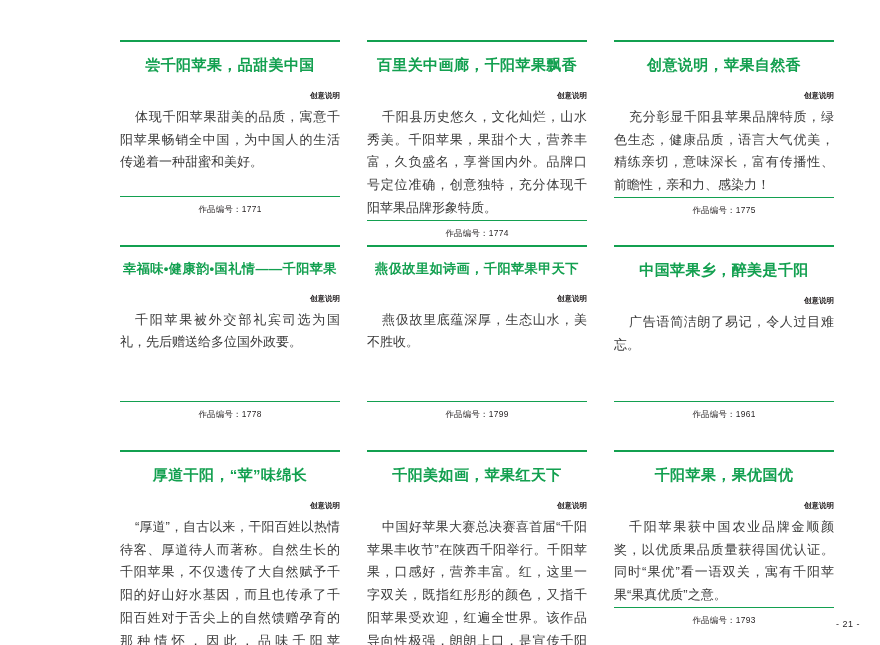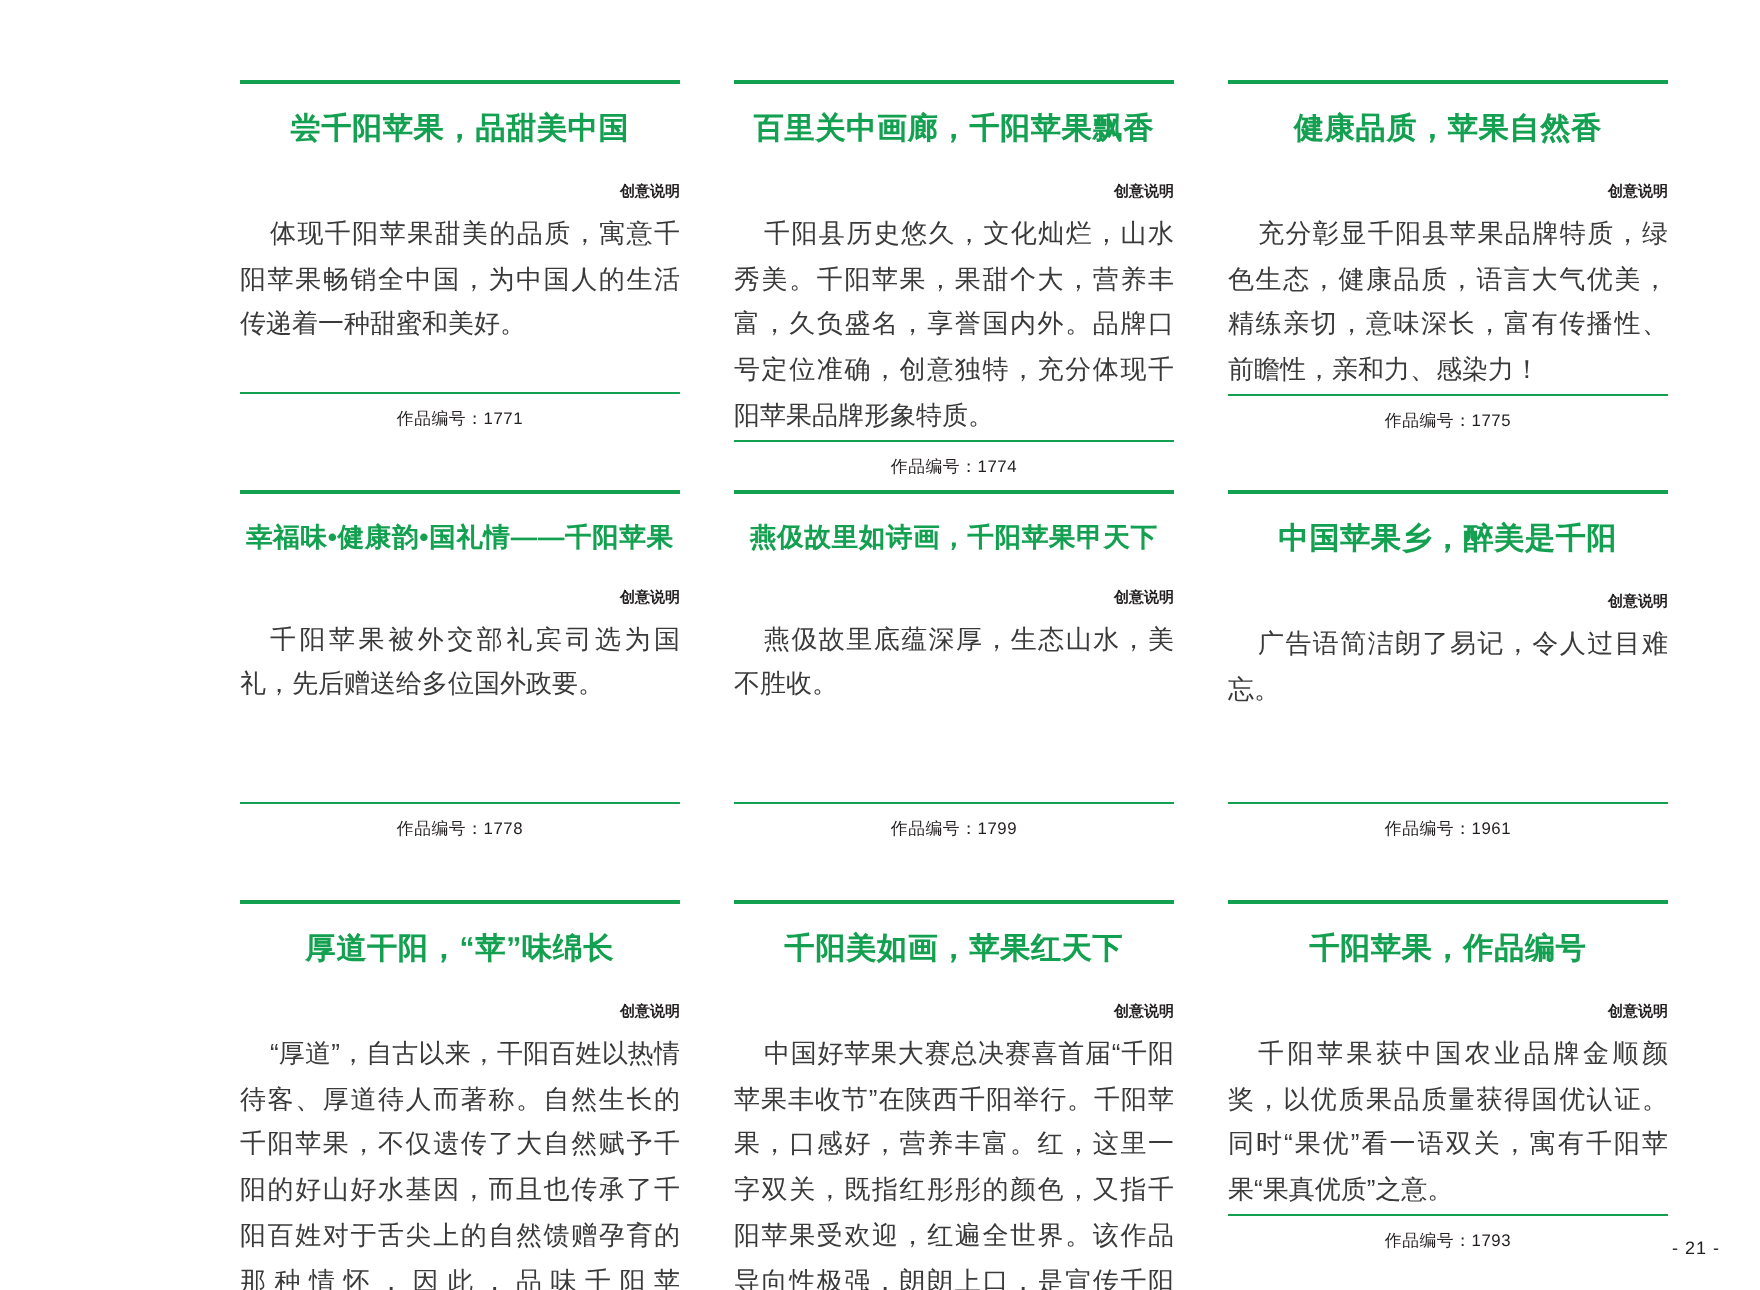--- a/index.html
+++ b/index.html
@@ -118,21 +118,21 @@
       <div class="rule-top"></div>
       <div class="slogan">百里关中画廊，千阳苹果飘香</div>
       <div class="desc-label">创意说明</div>
       <div class="desc-body">千阳县历史悠久，文化灿烂，山水秀美。千阳苹果，果甜个大，营养丰富，久负盛名，享誉国内外。品牌口号定位准确，创意独特，充分体现千阳苹果品牌形象特质。</div>
       <div class="rule-bottom"></div>
       <div class="code"><span>作品编号：</span><span>1774</span></div>
     </div>
 
     <div class="card">
       <div class="rule-top"></div>
-      <div class="slogan">健康品质，苹果自然香</div>
+      <div class="slogan">创意说明，苹果自然香</div>
       <div class="desc-label">创意说明</div>
       <div class="desc-body">充分彰显千阳县苹果品牌特质，绿色生态，健康品质，语言大气优美，精练亲切，意味深长，富有传播性、前瞻性，亲和力、感染力！</div>
       <div class="rule-bottom"></div>
       <div class="code"><span>作品编号：</span><span>1775</span></div>
     </div>
 
     <div class="card">
       <div class="rule-top"></div>
       <div class="slogan small">幸福味•健康韵•国礼情——千阳苹果</div>
       <div class="desc-label">创意说明</div>
@@ -172,21 +172,21 @@
       <div class="rule-top"></div>
       <div class="slogan">千阳美如画，苹果红天下</div>
       <div class="desc-label">创意说明</div>
       <div class="desc-body">中国好苹果大赛总决赛喜首届“千阳苹果丰收节”在陕西千阳举行。千阳苹果，口感好，营养丰富。红，这里一字双关，既指红彤彤的颜色，又指千阳苹果受欢迎，红遍全世界。该作品导向性极强，朗朗上口，是宣传千阳苹果的好作品。</div>
       <div class="rule-bottom"></div>
       <div class="code"><span>作品编号：</span><span>1786</span></div>
     </div>
 
     <div class="card">
       <div class="rule-top"></div>
-      <div class="slogan">千阳苹果，作品编号</div>
+      <div class="slogan">千阳苹果，果优国优</div>
       <div class="desc-label">创意说明</div>
       <div class="desc-body">千阳苹果获中国农业品牌金顺颜奖，以优质果品质量获得国优认证。同时“果优”看一语双关，寓有千阳苹果“果真优质”之意。</div>
       <div class="rule-bottom"></div>
       <div class="code"><span>作品编号：</span><span>1793</span></div>
     </div>
 
   </div>
 
   <div class="page-number">- 21 -</div>
 </div>

